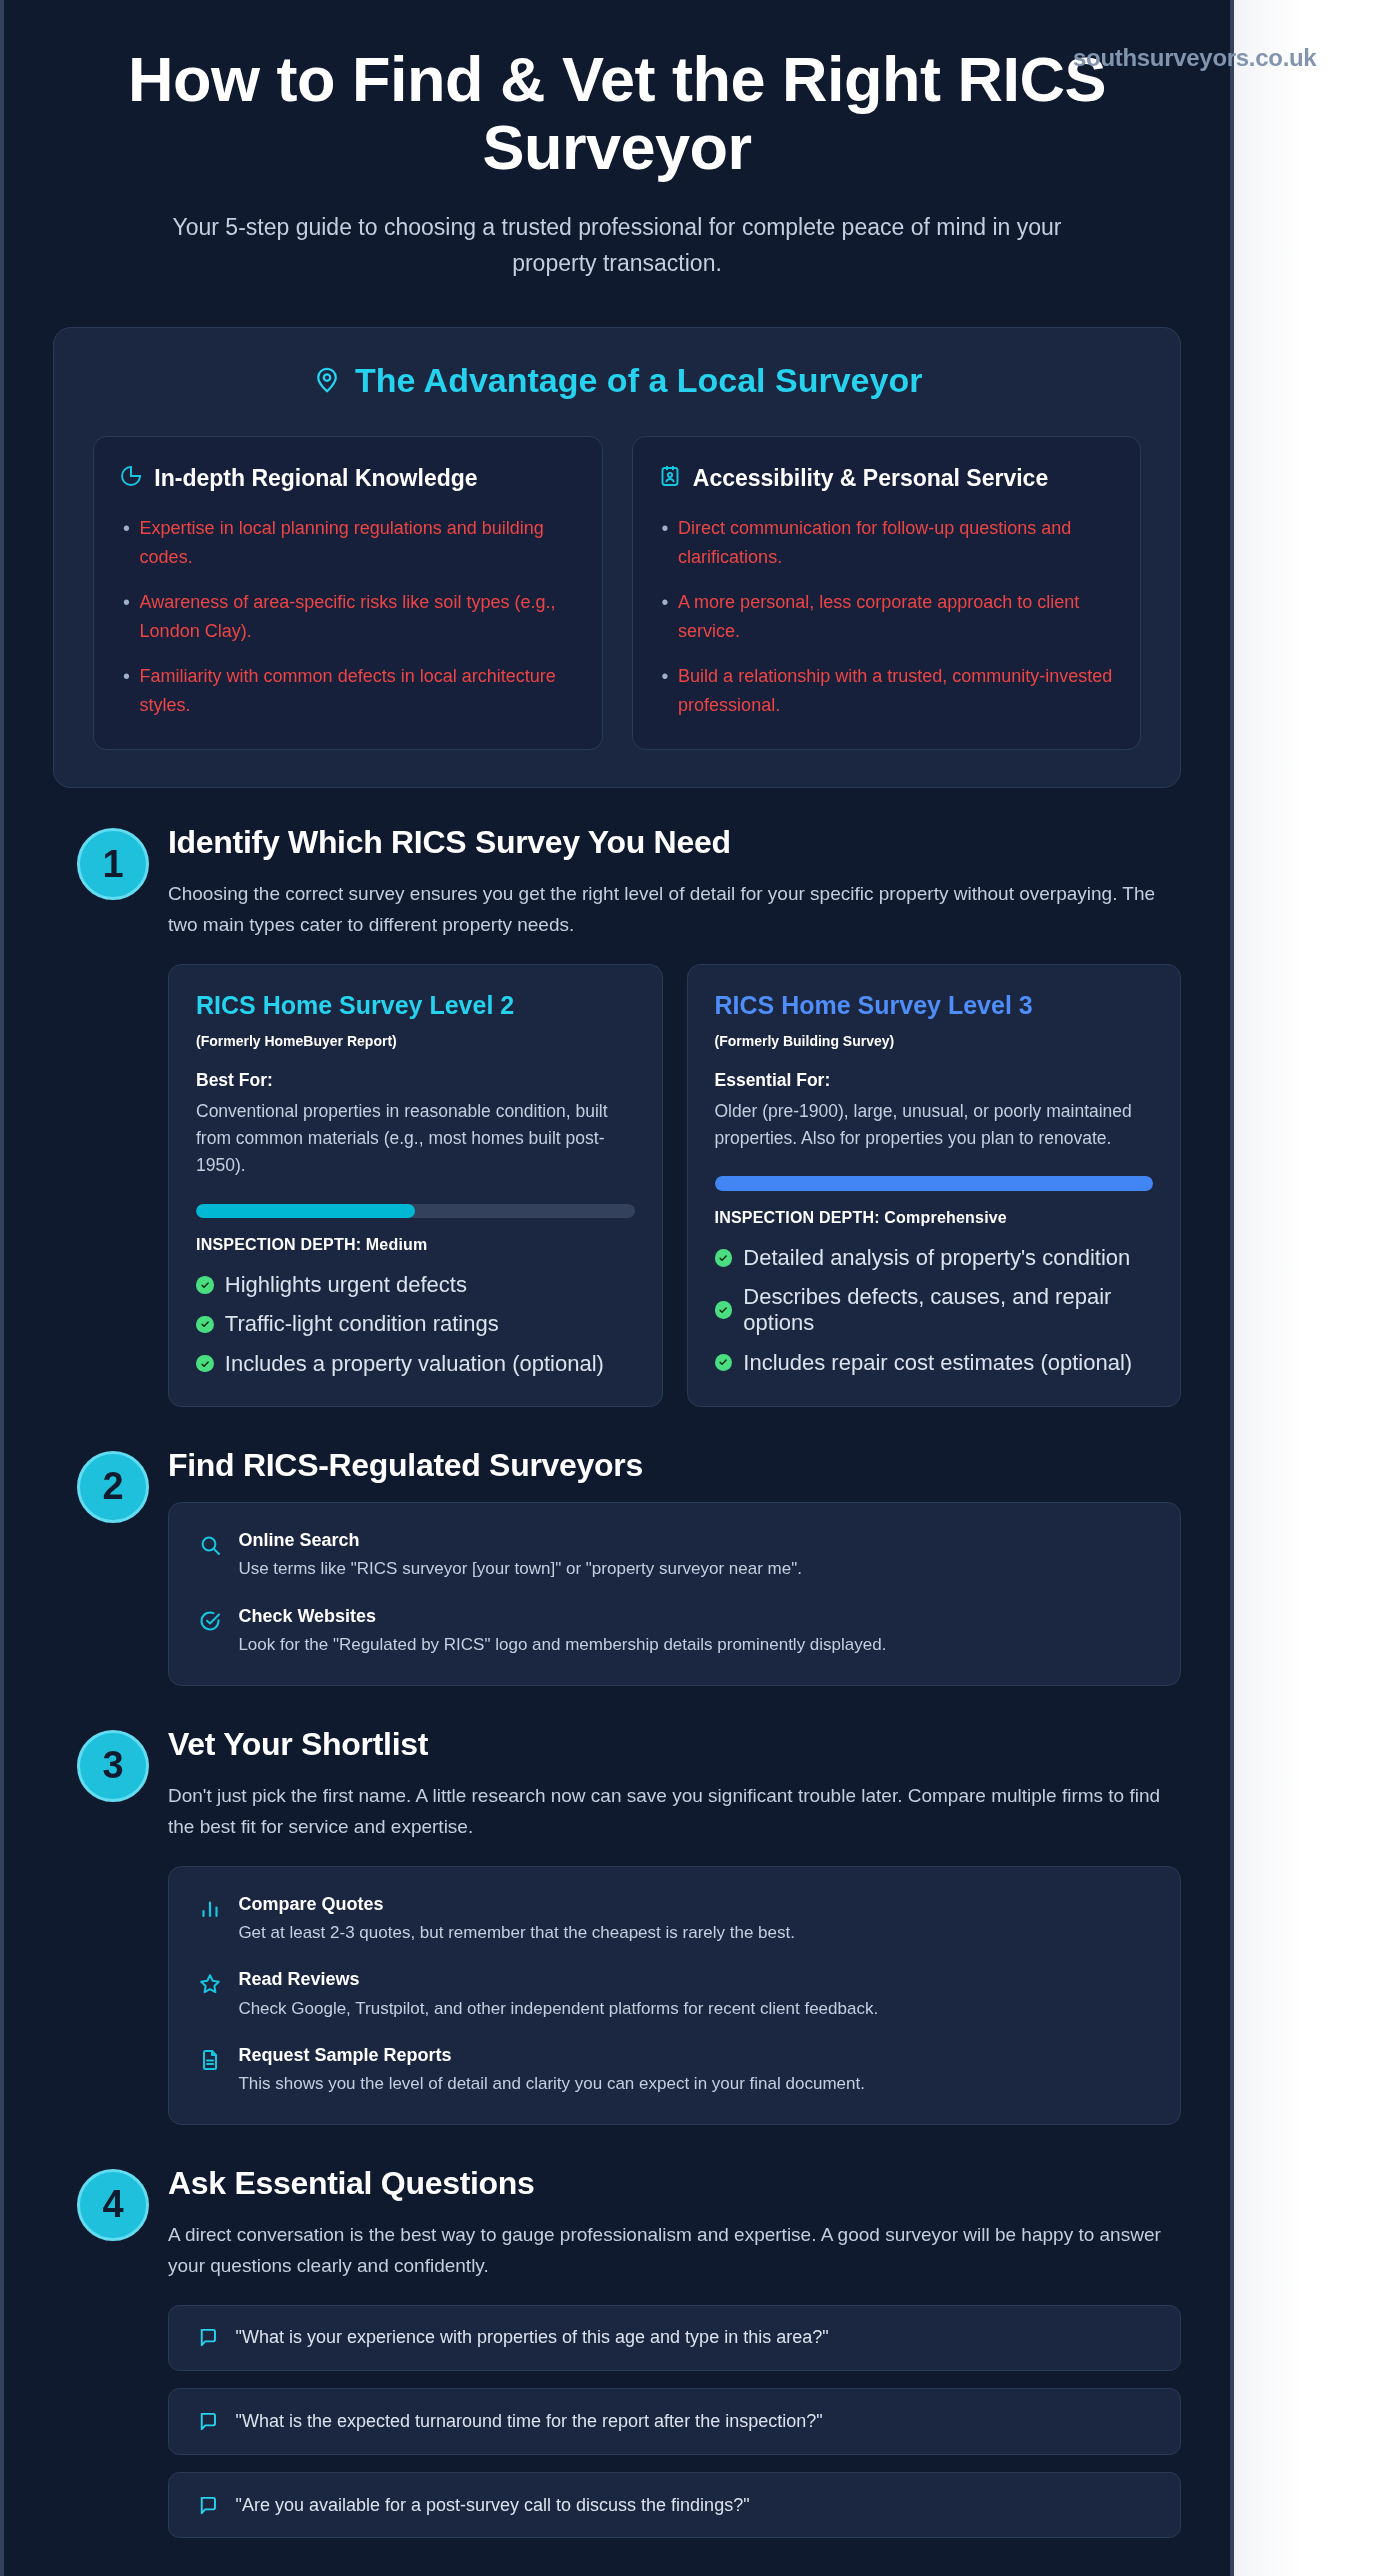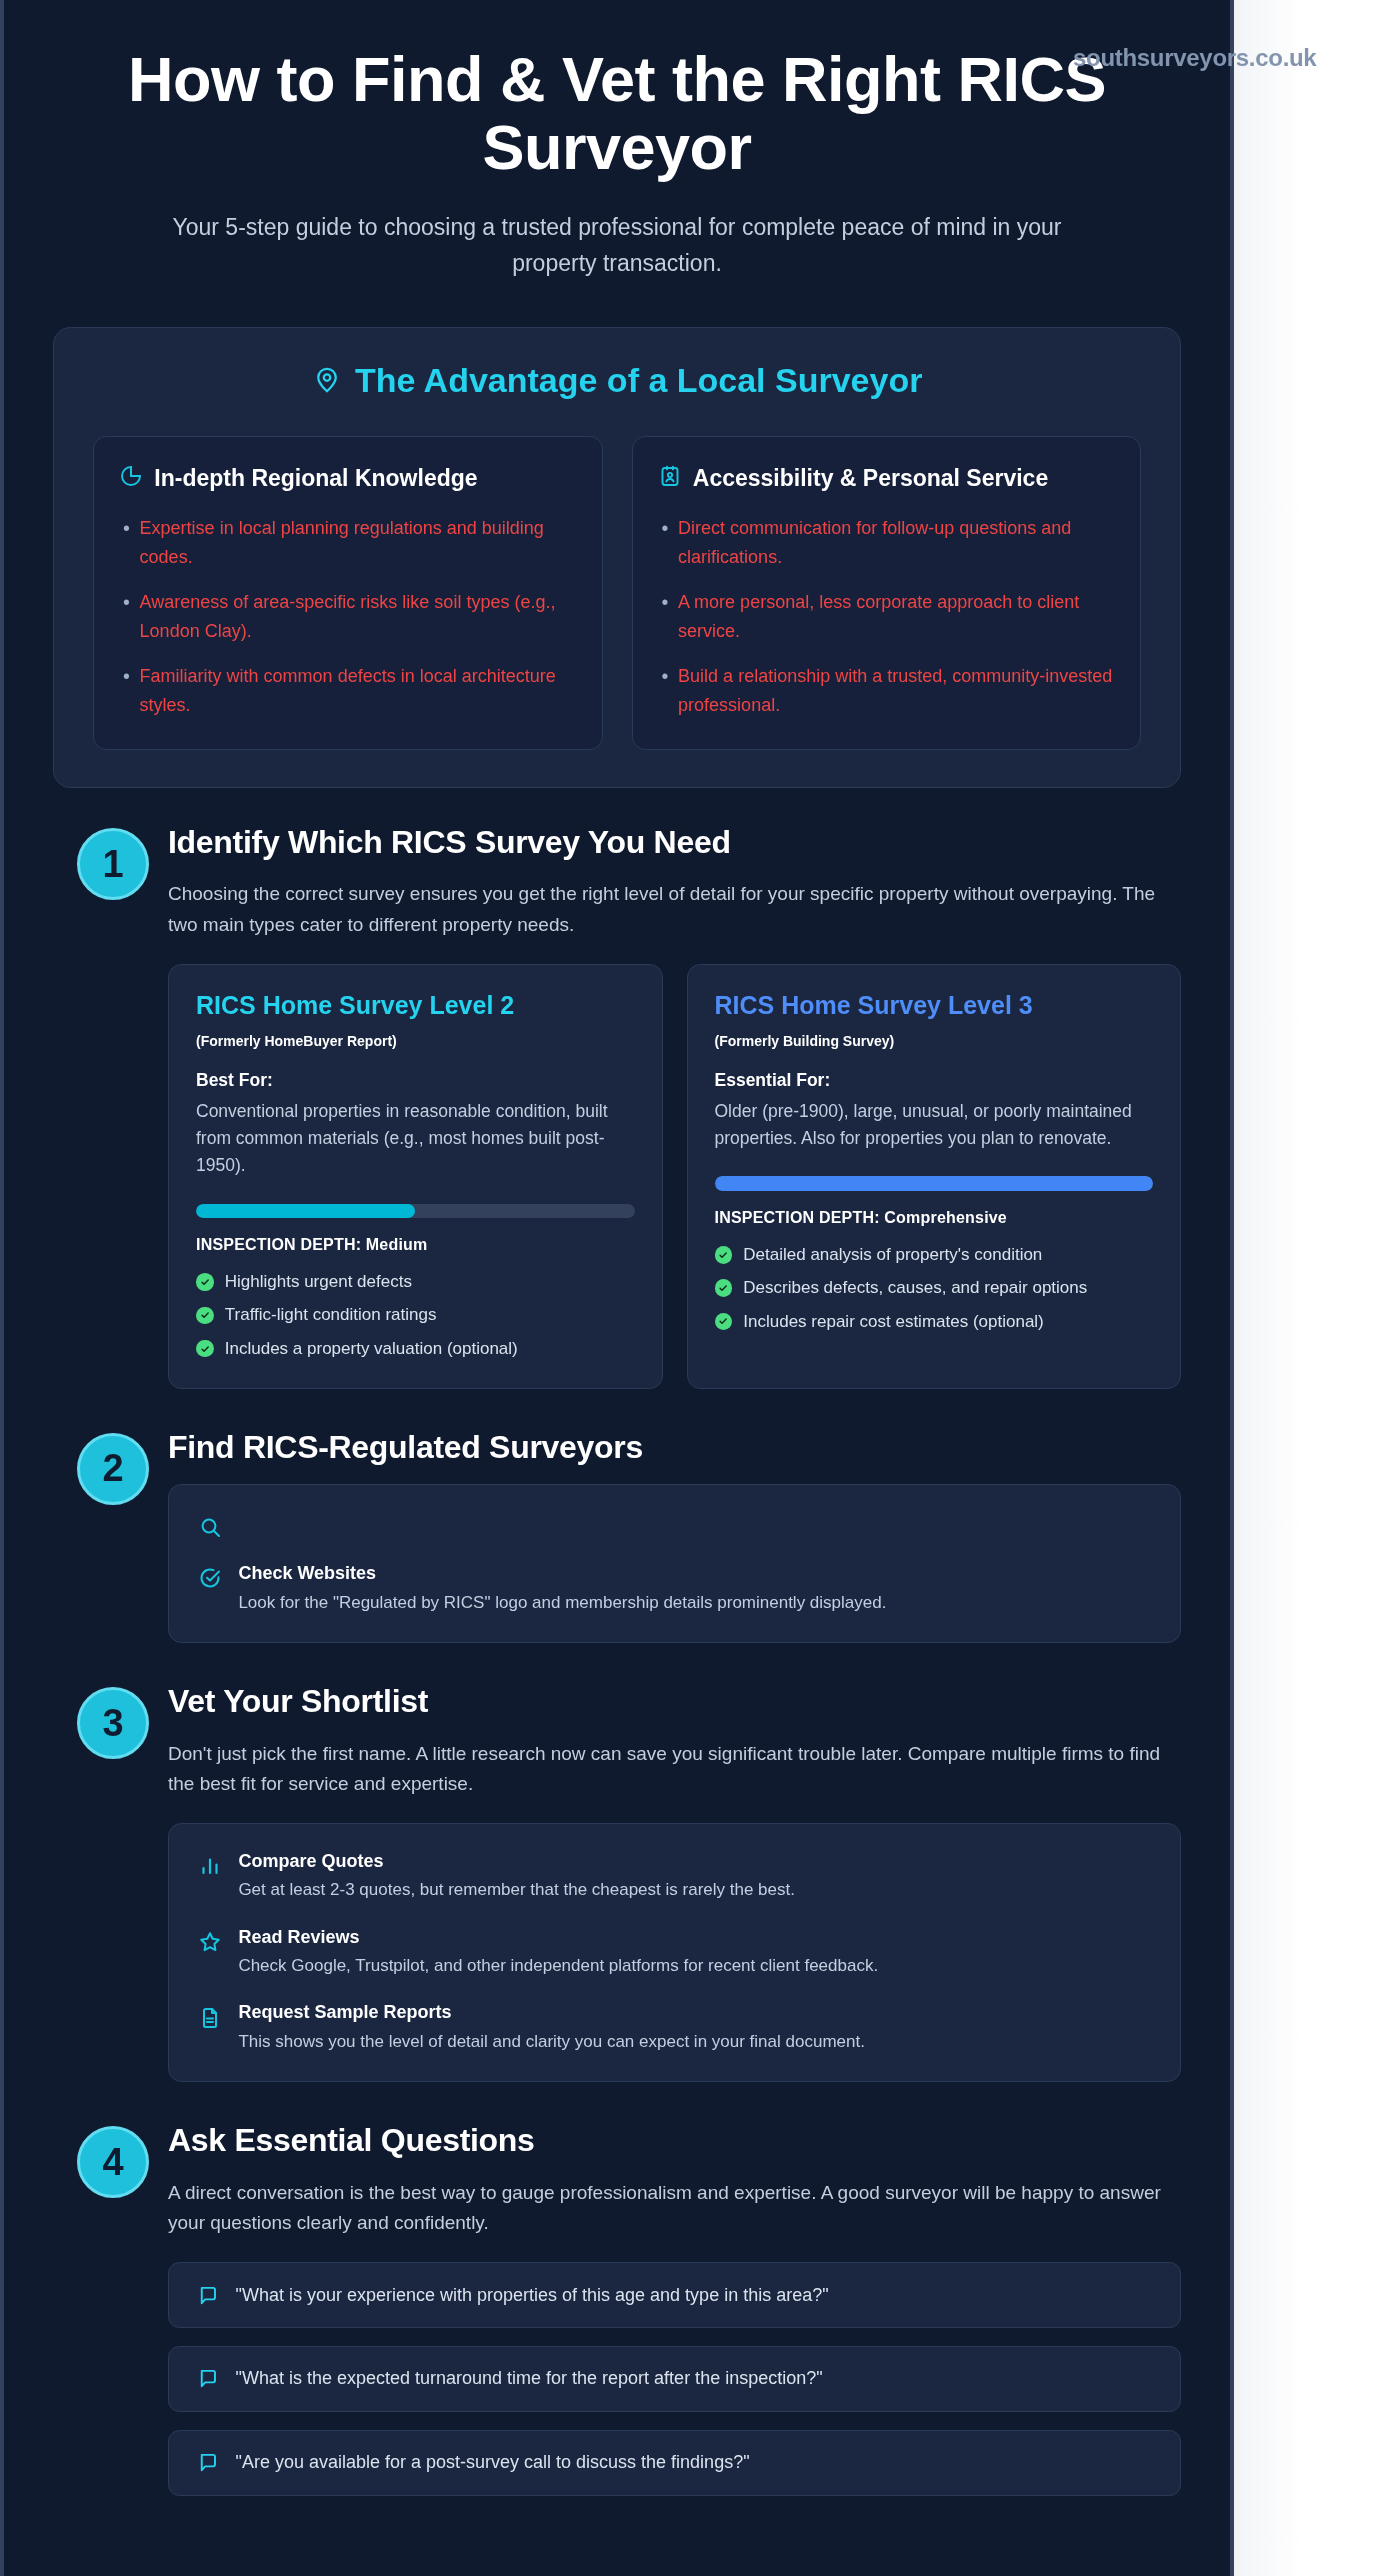--- a/index.html
+++ b/index.html
@@ -198,24 +198,23 @@
     font-weight: 700;
     color: #ffffff;
     letter-spacing: 0.2px;
     margin-bottom: 17.5px;
   }
   .feature-list { list-style: none; }
   .feature-list li {
     display: flex;
     align-items: center;
     gap: 11.3px;
-    font-size: 17px;
+    font-size: 22px;
     color: #dbe3ee;
     margin-bottom: 13.4px;
-    text-align: right;
   }
   .feature-list li:last-child { margin-bottom: 0; }
   .check {
     flex: 0 0 auto;
     width: 17.5px; height: 17.5px;
     border-radius: 50%;
     background: #4ade80;
     display: flex; align-items: center; justify-content: center;
   }
 
@@ -412,20 +411,24 @@
       <h2>Find RICS-Regulated Surveyors</h2>
 
       <div class="tipbox">
         <div class="tip-item">
           <span class="tip-icon">
             <svg width="24" height="24" viewBox="0 0 24 24" fill="none" stroke="#16c6e0" stroke-width="2" stroke-linecap="round">
               <circle cx="11" cy="11" r="6.4"></circle>
                 <path d="M16.2 16.2L21 21"></path>
             </svg>
           </span>
+          <div class="tip-body">
+            <h4>Online Search</h4>
+            <p>Use terms like "RICS surveyor [your town]" or "property surveyor near me".</p>
+          </div>
         </div>
         <div class="tip-item">
           <span class="tip-icon">
             <svg width="24" height="24" viewBox="0 0 24 24" fill="none" stroke="#16c6e0" stroke-width="2" stroke-linecap="round" stroke-linejoin="round">
               <path d="M20.5 11.2V12a8.5 8.5 0 11-5-7.8"></path>
                 <path d="M21 5.5L12 14.5l-3-2.8"></path>
             </svg>
           </span>
           <div class="tip-body">
             <h4>Check Websites</h4>

